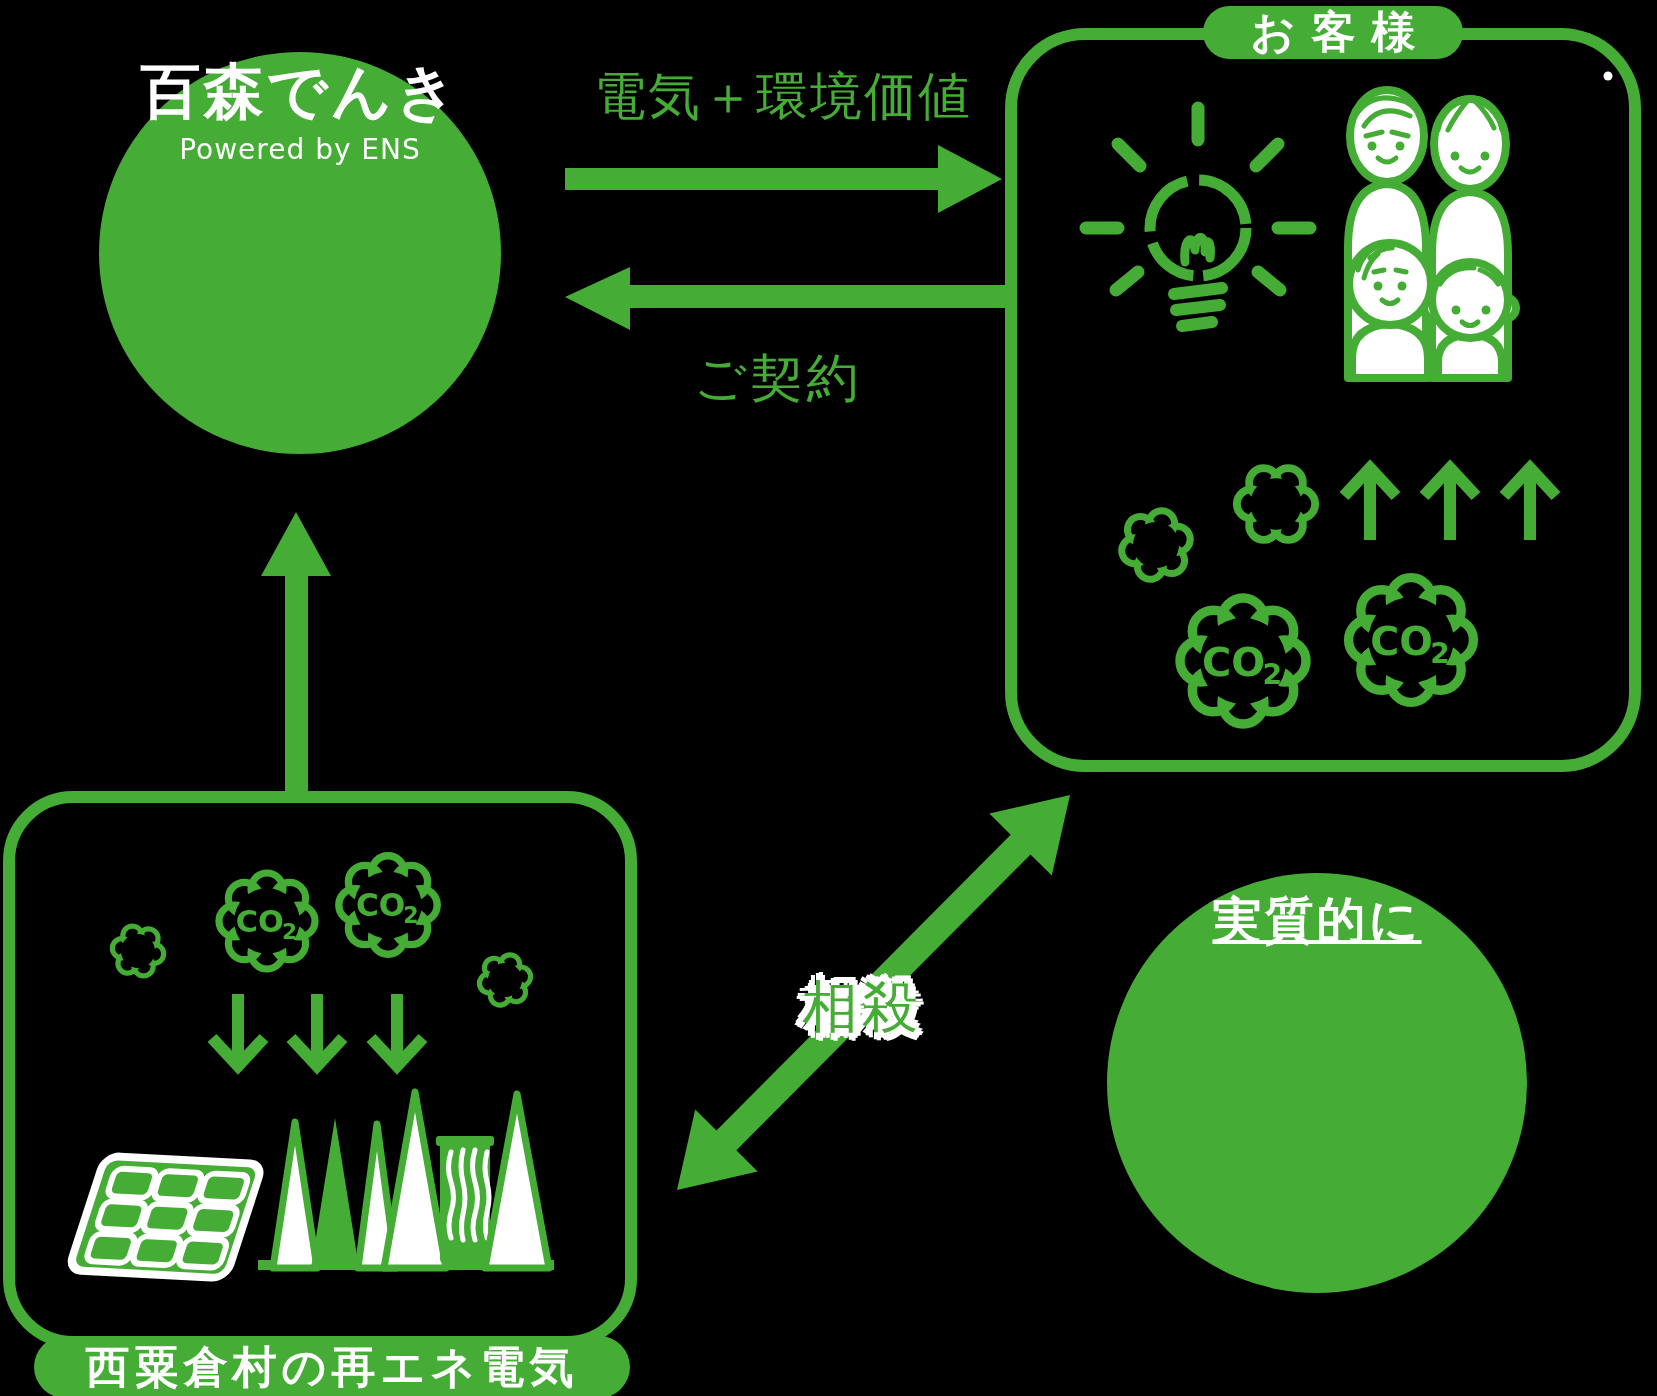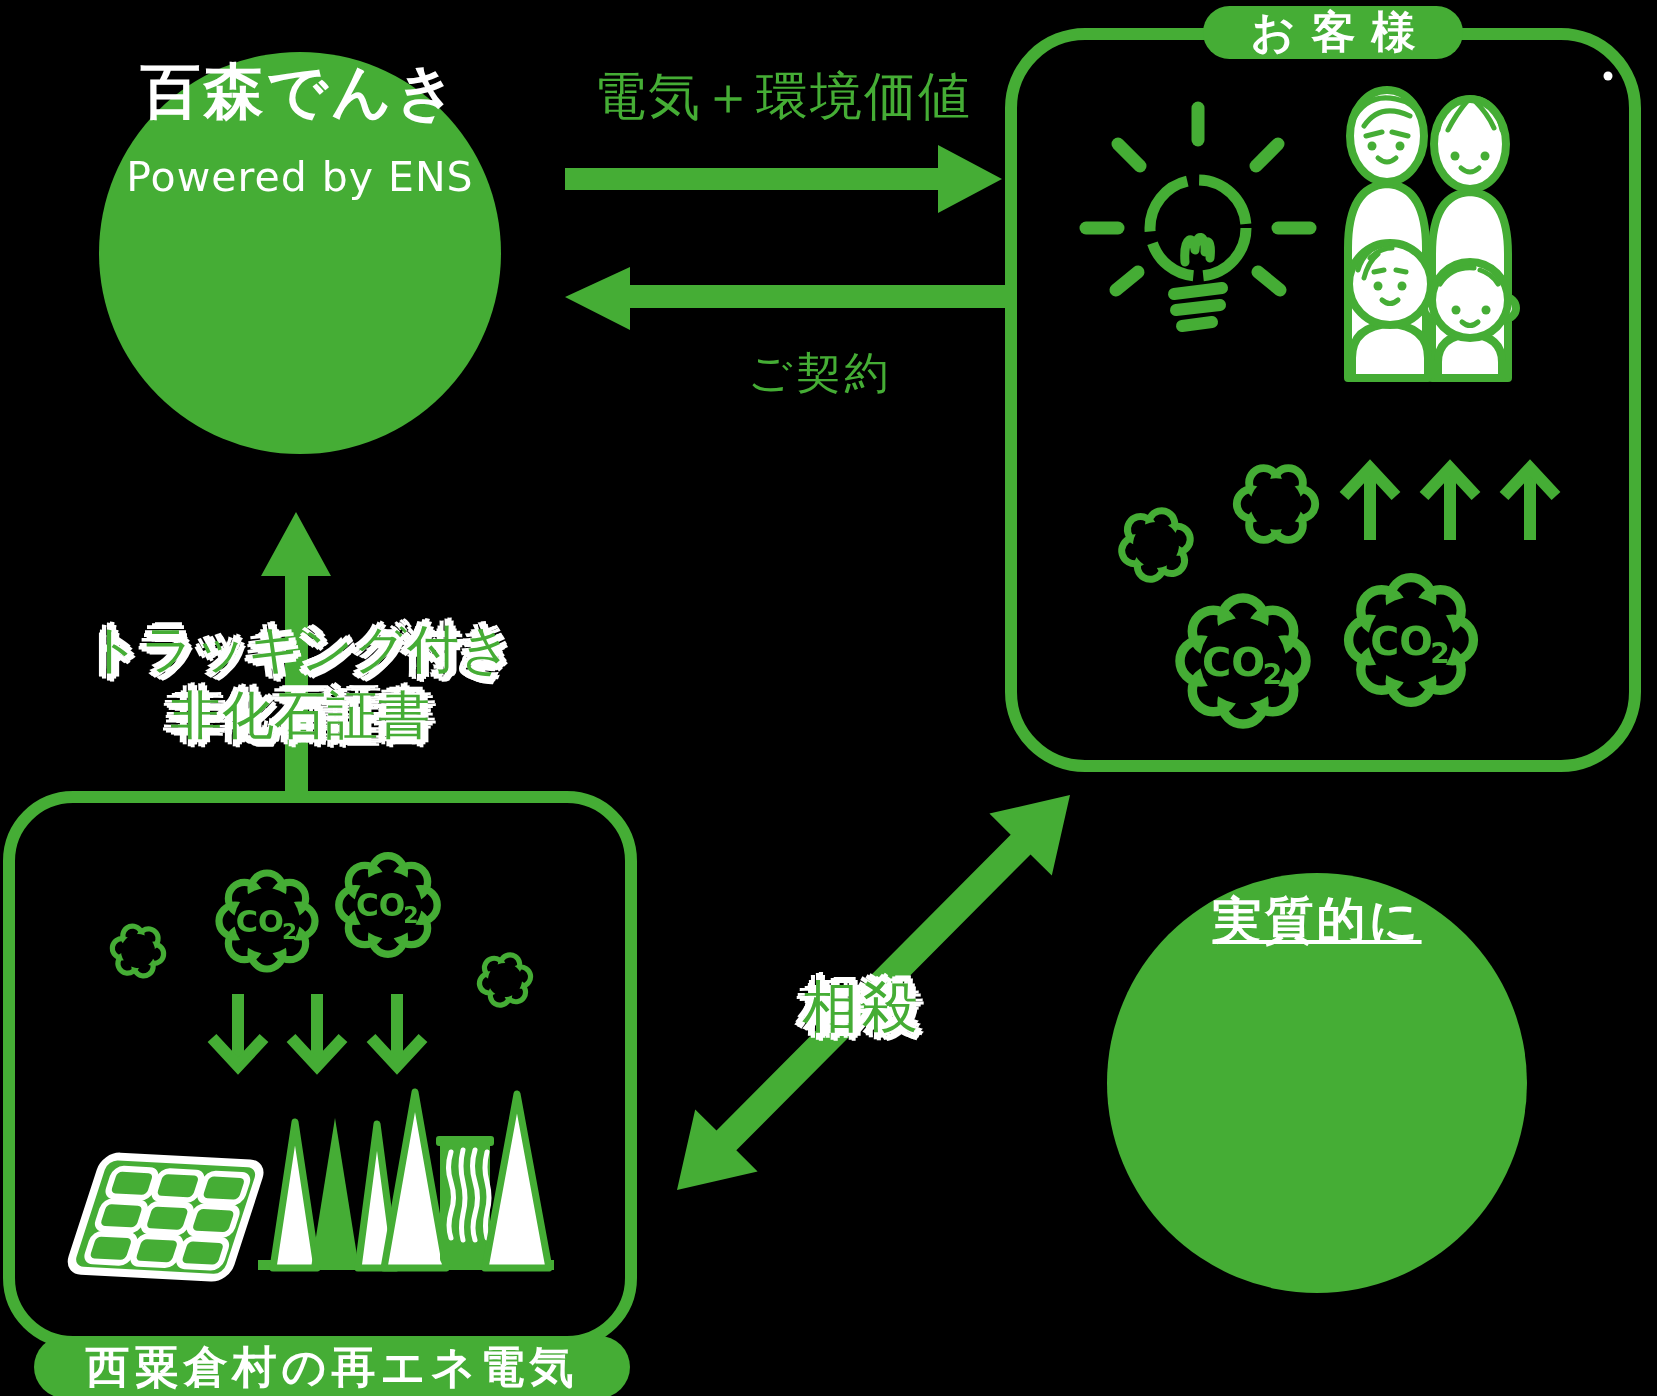--- a/index.html
+++ b/index.html
@@ -50,21 +50,21 @@
   .round{stroke-linecap:round;stroke-linejoin:round;}
   .person{fill:var(--white);stroke:var(--green);stroke-width:8;stroke-linejoin:round;}
   .face{stroke:var(--green);stroke-width:5;fill:none;stroke-linecap:round;}
   .eye{fill:var(--green);stroke:none;}
   .tree-w{fill:var(--white);stroke:var(--green);stroke-width:7;stroke-linejoin:round;}
   .co2txt{font-weight:bold;font-size:38px;text-anchor:middle;}
   .co2sub{font-weight:bold;font-size:27px;text-anchor:middle;}
   .chev{stroke:var(--green);fill:none;stroke-width:12;stroke-linejoin:miter;stroke-linecap:butt;}
   
   .supplier-title{font-size:60px;font-weight:bold;letter-spacing:3px;}
-  .supplier-sub{font-size:41px;margin-top:20px;letter-spacing:1px;}
+  .supplier-sub{font-size:28px;letter-spacing:1px;}
   .result-line{font-size:49px;font-weight:bold;line-height:95px;letter-spacing:3px;color:var(--white);text-decoration:underline;}
 </style>
 </head>
 <body>
 
 <div class="stage">
 
   <div class="frame" style="left:1005px;top:28px;width:636px;height:744px;border-radius:80px;"></div>
 
   <div class="frame" style="left:3px;top:791px;width:634px;height:557px;border-radius:70px;"></div>
@@ -228,20 +228,16 @@
   </div>
 
   <div class="bigcircle" style="left:1107px;top:873px;width:420px;height:420px;">
     <div class="result-line">実質的に</div>
   </div>
 
   <div class="pill" style="left:1203px;top:6px;width:260px;height:53px;border-radius:34px;font-size:44px;letter-spacing:16px;padding-left:16px;box-sizing:border-box;">お客様</div>
   <div class="pill" style="left:34px;top:1336px;width:596px;height:62px;border-radius:31px;font-size:44px;letter-spacing:5px;">西粟倉村の再エネ電気</div>
 
   <div class="lbl" style="left:583px;top:62px;width:400px;font-size:52px;letter-spacing:2px;">電気＋環境価値</div>
-  <div class="lbl" style="left:670px;top:344px;width:300px;font-size:44px;letter-spacing:4px;">ご契約</div>
-  <div class="lbl outlined" style="left:60px;top:616px;width:480px;font-size:52px;line-height:66px;">
-    <div>トラッキング付き</div>
-    <div>非化石証書</div>
-  </div>
+  <div class="lbl" style="left:628px;top:344px;width:300px;font-size:52px;letter-spacing:4px;">ご契約</div>
   <div class="lbl outlined" style="left:762px;top:970px;width:200px;font-size:56px;letter-spacing:4px;">相殺</div>
 
 </div>
 
 </body></html>

